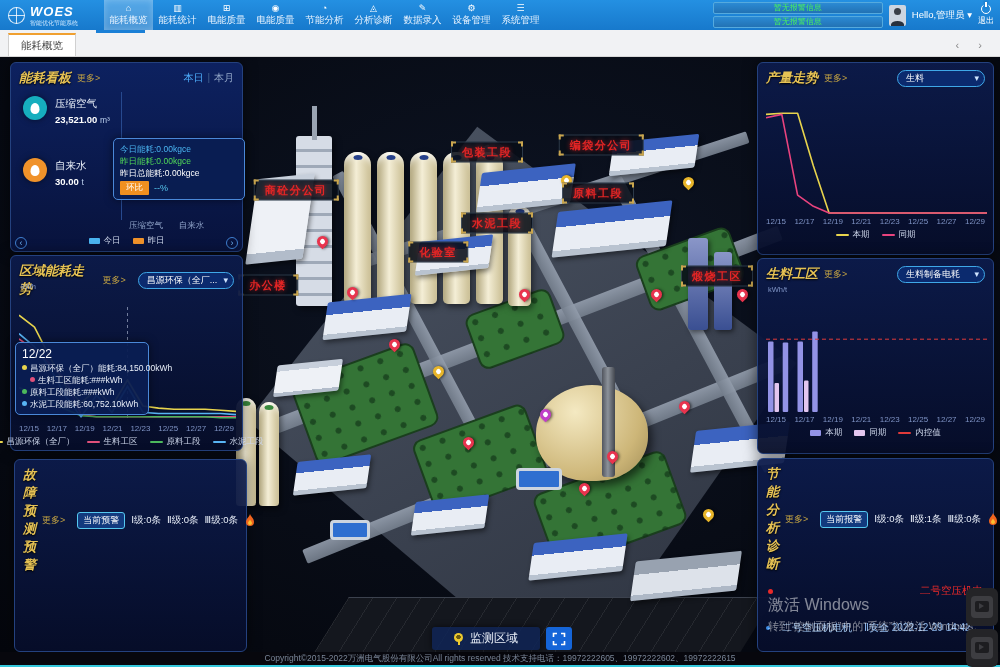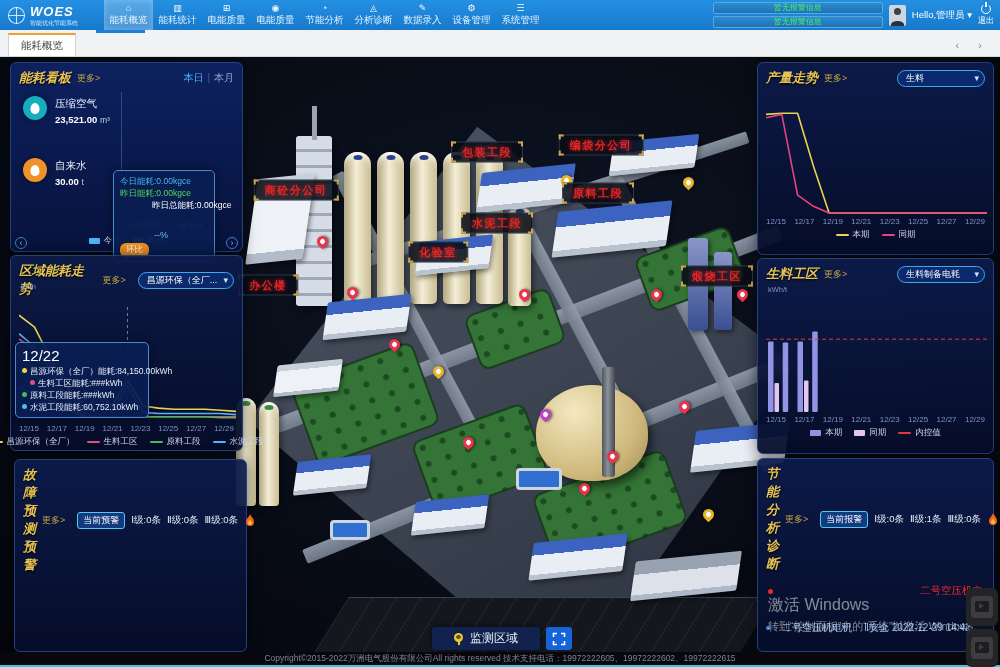--- a/index.html
+++ b/index.html
@@ -131,39 +131,39 @@
   .kb-item{position:absolute;left:12px;display:flex;gap:8px;align-items:flex-start;}
   .kb-ic{width:24px;height:24px;border-radius:50%;position:relative;flex:0 0 auto;box-shadow:0 0 6px rgba(0,0,0,.5);}
   .kb-ic:after{content:'';position:absolute;left:50%;top:50%;transform:translate(-50%,-46%) rotate(0deg);
     width:9px;height:11px;background:#fff;border-radius:50% 50% 50% 50%/62% 62% 42% 42%;}
   .kb-name{color:#e8eef8;font-size:10.5px;margin-top:1px;}
   .kb-val{color:#fff;font-size:9.5px;margin-top:3px;font-weight:bold;}
   .kb-val .u{font-weight:normal;color:#bcd0ee;font-size:8.5px;}
   .tipbox{position:absolute;background:rgba(10,30,82,.95);border:1px solid #4a88d8;border-radius:5px;
     padding:4px 6px;z-index:12;box-shadow:0 0 8px rgba(0,0,0,.5);}
   .tipbox .tl9{font-size:8.5px;line-height:12px;white-space:nowrap;}
-  #kb-tip{left:102px;top:80px;width:102px;}
+  #kb-tip{left:102px;top:48px;width:132px;}
   .ratio-row{display:flex;align-items:center;gap:5px;margin-top:2px;}
-  .ratio-badge{background:#f09020;color:#fff;font-size:8.5px;padding:1px 6px;border-radius:6px;margin-top:30px;}
+  .ratio-badge{background:#f09020;color:#fff;font-size:8.5px;padding:1px 6px;border-radius:1px;}
   .ratio-val{color:#57c8f0;font-size:9px;}
   #kb-bottom{position:absolute;left:0;bottom:4px;width:100%;}
   #kb-axis{display:flex;justify-content:space-around;padding:0 30px 0 110px;color:#8fa3c8;font-size:8.5px;}
   .legend{display:flex;justify-content:center;gap:12px;margin-top:3px;align-items:center;}
   .lg-it{display:flex;align-items:center;gap:4px;color:#cdd6ea;font-size:8.5px;white-space:nowrap;}
   .lg-box{width:11px;height:6px;border-radius:1px;}
   .lg-line{width:13px;height:2px;border-radius:1px;}
   .car{position:absolute;bottom:2px;width:12px;height:12px;border:1px solid #3f7fd0;border-radius:50%;
     color:#6fb0f0;font-size:9px;line-height:10px;text-align:center;cursor:pointer;}
   .car.l{left:4px;} .car.r{right:4px;}
 
   .ylab{position:absolute;left:10px;top:26px;color:#7f93c4;font-size:7.5px;}
   .chart{display:block;margin:4px 8px 0;}
   .x-row{display:flex;justify-content:space-between;padding:0 8px;color:#7f93c4;font-size:8px;margin-top:1px;}
   #rg-tip{left:4px;top:86px;width:134px;}
-  #rg-tip .hd{color:#fff;font-size:15px;margin-bottom:1px;}
+  #rg-tip .hd{color:#fff;font-size:12px;margin-bottom:1px;}
   .tip-dot{display:inline-block;width:5px;height:5px;border-radius:50%;margin-right:3px;vertical-align:1px;}
 
   
   #diag-marquee{display:flex;align-items:center;padding:8px 10px 2px;}
   #diag-marquee .rdot{width:5px;height:5px;border-radius:50%;background:#e82a2a;flex:0 0 auto;}
   #diag-marquee .mq{flex:1;text-align:right;color:#e82a2a;font-size:10.5px;white-space:nowrap;overflow:hidden;}
   .al-row{display:flex;align-items:center;gap:12px;padding:0 8px;margin-top:21px;white-space:nowrap;overflow:hidden;}
   .al-row .bdot{width:4px;height:4px;border-radius:50%;background:#3f8fe8;flex:0 0 auto;}
   .al-dev{color:#9fc6f0;font-size:10px;}
   .al-info{color:#8ab4e8;font-size:10px;overflow:hidden;text-overflow:ellipsis;}
@@ -363,21 +363,21 @@
             <div>
               <div class="kb-name">自来水</div>
               <div class="kb-val">30.00 <span class="u">t</span></div>
             </div>
           </div>
         </div>
       <div class="tipbox" id="kb-tip">
         <div id="kb-tip-lines">
             <div class="tl9" style="color: rgb(74, 180, 240);">今日能耗:0.00kgce</div>
             <div class="tl9" style="color: rgb(80, 216, 88);">昨日能耗:0.00kgce</div>
-            <div class="tl9" style="color: rgb(255, 255, 255); margin-left: 32px;">昨日总能耗:0.00kgce</div>
+            <div class="tl9" style="color: rgb(255, 255, 255);">昨日总能耗:0.00kgce</div>
           </div>
         <div class="ratio-row">
           <span class="ratio-badge">环比</span>
           <span class="ratio-val">--%</span>
         </div>
       </div>
     </div>
     <div id="kb-bottom">
       <div id="kb-axis">
           <span>压缩空气</span>

